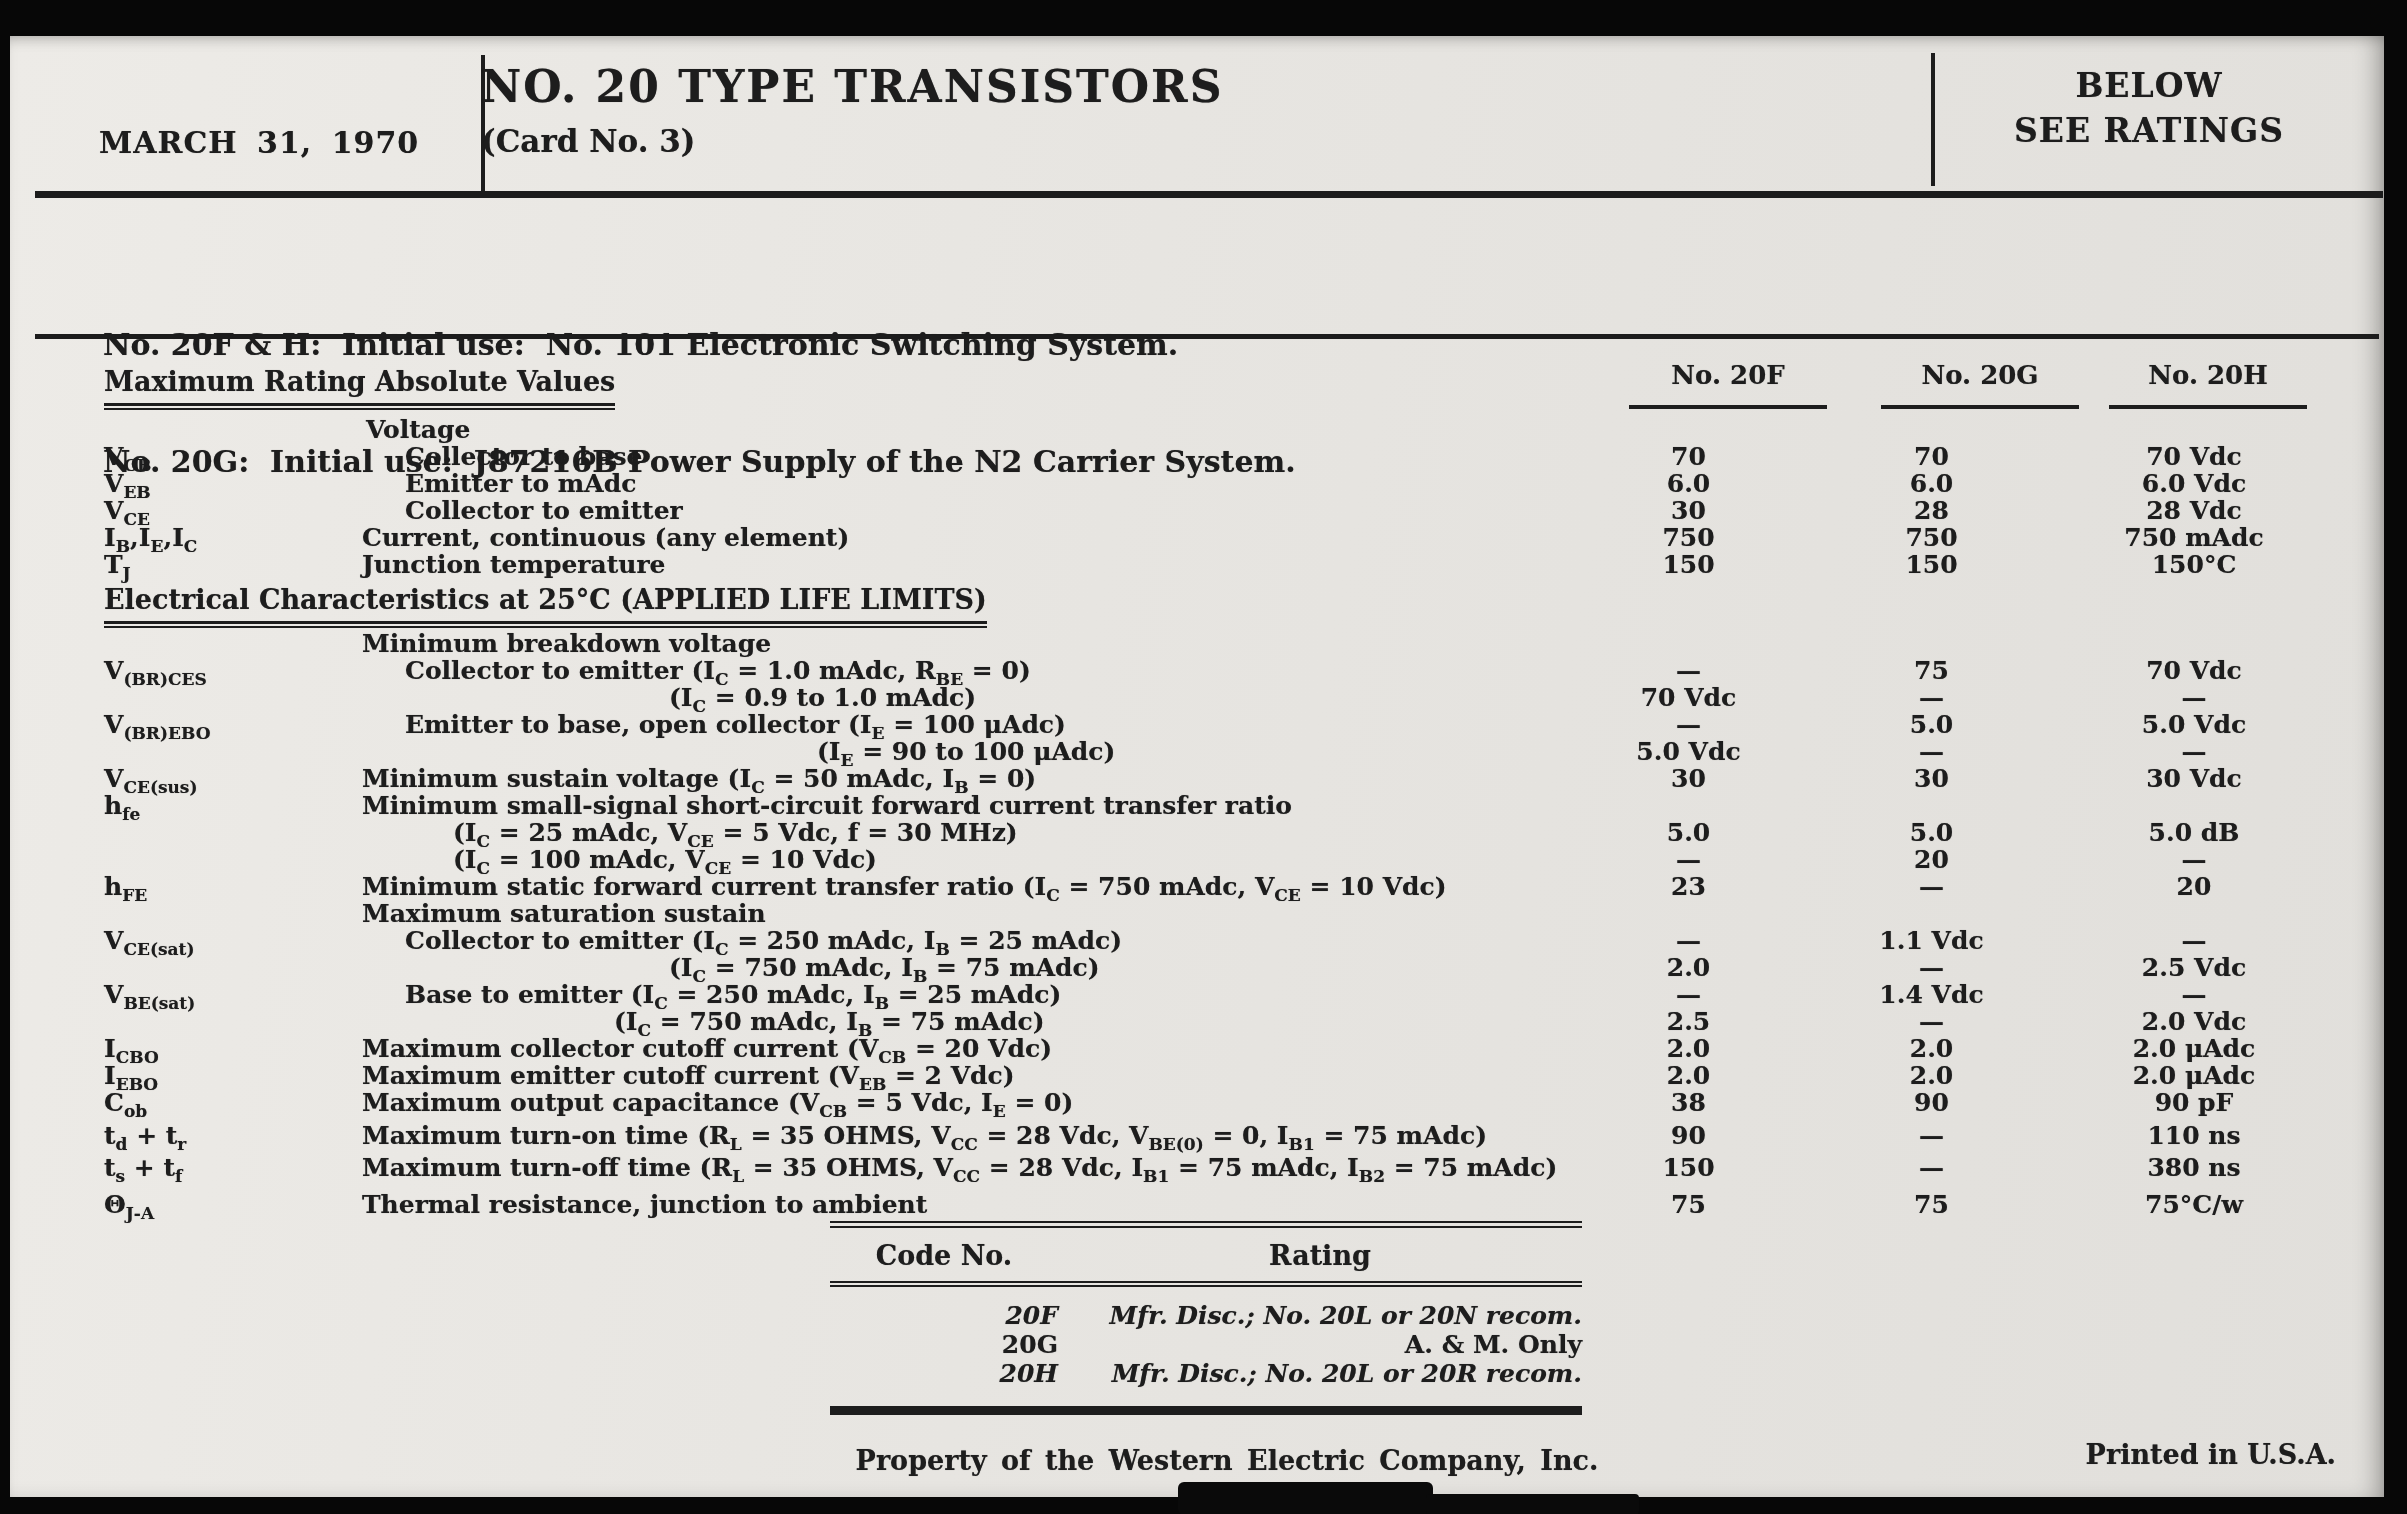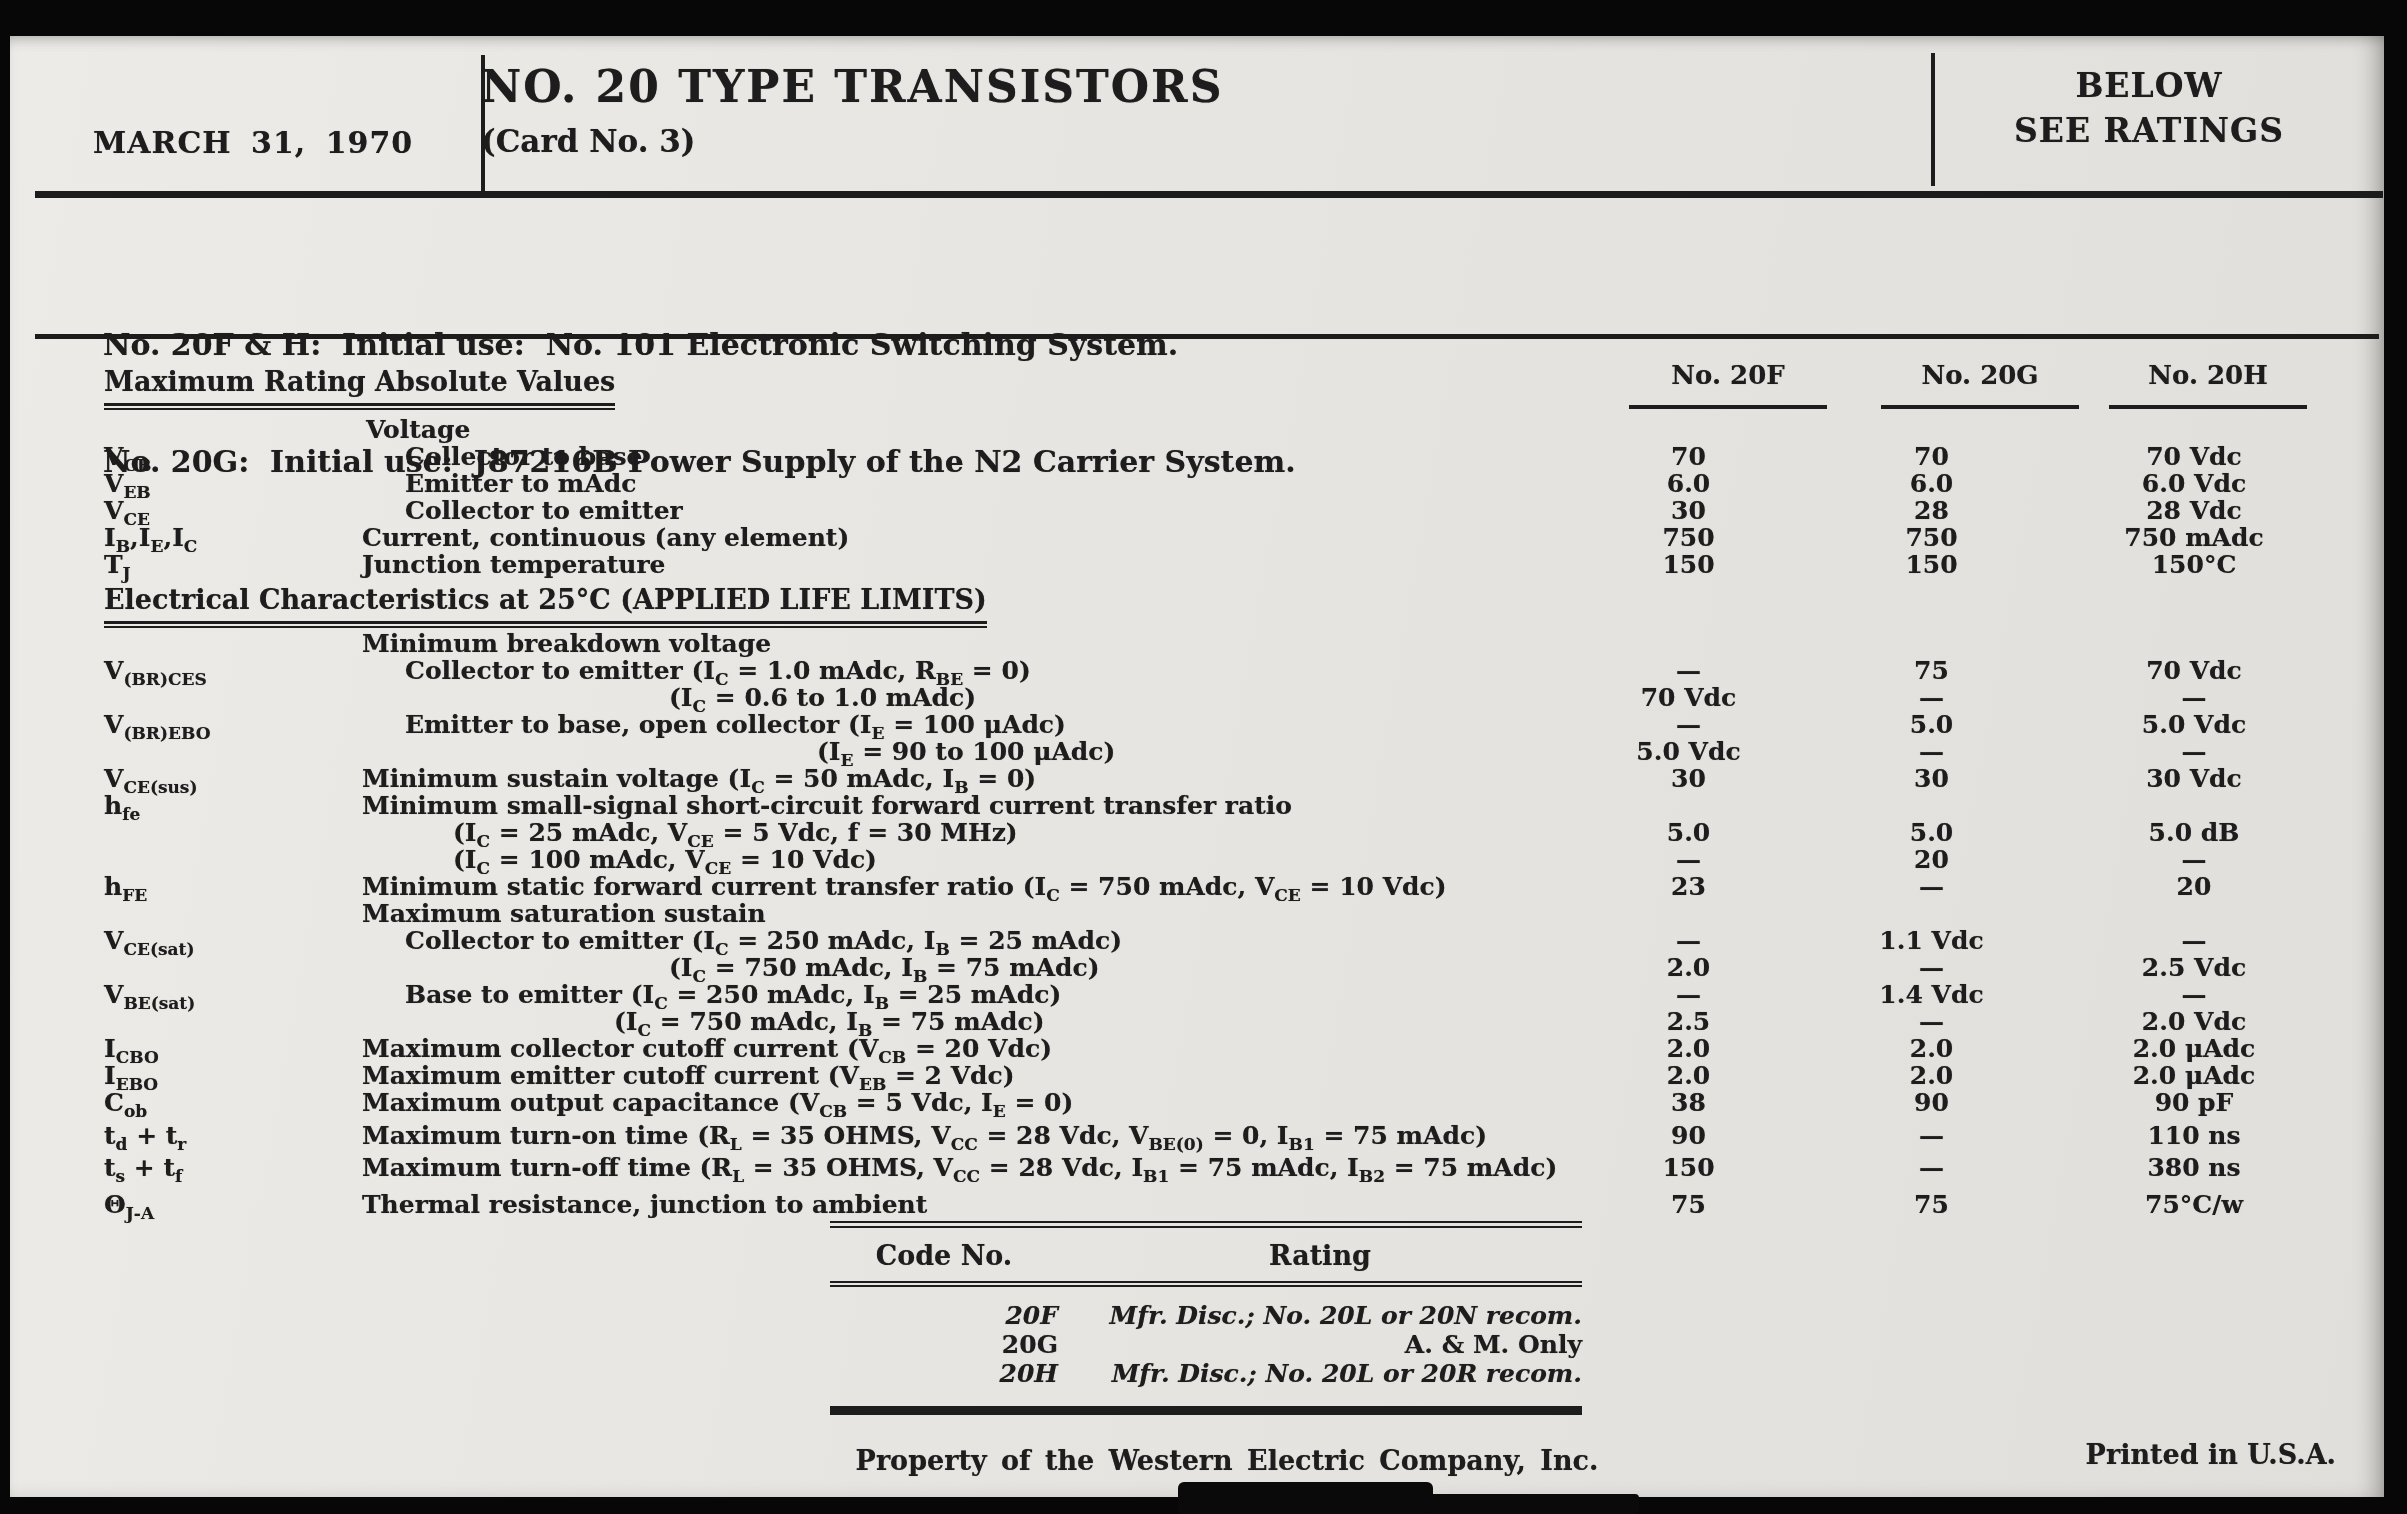--- a/index.html
+++ b/index.html
@@ -3,21 +3,21 @@
 <meta charset="utf-8">
 <style>
   html,body{margin:0;padding:0;background:#000;}
   #screen{position:relative;width:2408px;height:1515px;background:#070707;overflow:hidden;
           font-family:"DejaVu Serif",serif;font-weight:700;color:#1d1d1d;
           text-shadow:0 0 0.7px rgba(25,25,25,.55);}
   .paper{position:absolute;left:10px;top:36px;right:24px;bottom:18px;
          background:linear-gradient(100deg,#edebe7 0%,#e7e5e1 45%,#e1dfdb 100%);
          box-shadow:inset -16px 0 24px -10px rgba(0,0,0,.32), inset 0 8px 16px -10px rgba(0,0,0,.35);}
   
-  .date{position:absolute;left:93px;top:125px;font-size:30px;letter-spacing:1px;word-spacing:8px;}
+  .date{position:absolute;left:99px;top:125px;font-size:30px;letter-spacing:1px;word-spacing:8px;}
   .vline{position:absolute;width:4px;background:#1d1d1d;}
   .v1{left:481px;top:55px;height:141px;}
   .v2{left:1931px;top:53px;height:133px;}
   .titlebox{position:absolute;left:481px;width:1449px;text-align:left;}
   .title{top:61px;font-size:44px;letter-spacing:2px;}
   .subtitle{top:123px;font-size:31px;}
   .ratings{position:absolute;left:1931px;width:436px;top:63px;text-align:center;
            font-size:33px;line-height:45px;letter-spacing:1px;}
   .hrule{position:absolute;background:#1c1c1c;}
   .rule-header{left:35px;top:191px;width:2348px;height:7px;}
@@ -174,21 +174,21 @@
     <div class="desc i2"><span>Collector to emitter (I</span><sub>C</sub><span> = 1.0 mAdc, R</span><sub>BE</sub><span> = 0)</span></div>
     <div></div>
     <div class="val"><span>—</span></div>
     <div></div>
     <div class="val"><span>75</span></div>
     <div></div>
     <div class="val"><span>70 Vdc</span></div>
   </div>
       <div class="trow">
     <div class="sym"></div>
-    <div class="desc i5"><span>(I</span><sub>C</sub><span> = 0.6 to 1.0 mAdc)</span></div>
+    <div class="desc i5"><span>(I</span><sub>C</sub><span> = 0.9 to 1.0 mAdc)</span></div>
     <div></div>
     <div class="val"><span>70 Vdc</span></div>
     <div></div>
     <div class="val"><span>—</span></div>
     <div></div>
     <div class="val"><span>—</span></div>
   </div>
       <div class="trow">
     <div class="sym"><span>V</span><sub>(BR)EBO</sub></div>
     <div class="desc i2"><span>Emitter to base, open collector (I</span><sub>E</sub><span> = 100 μAdc)</span></div>

